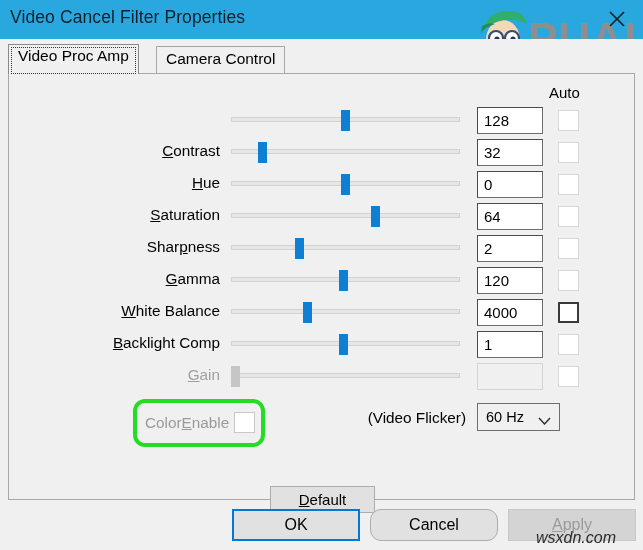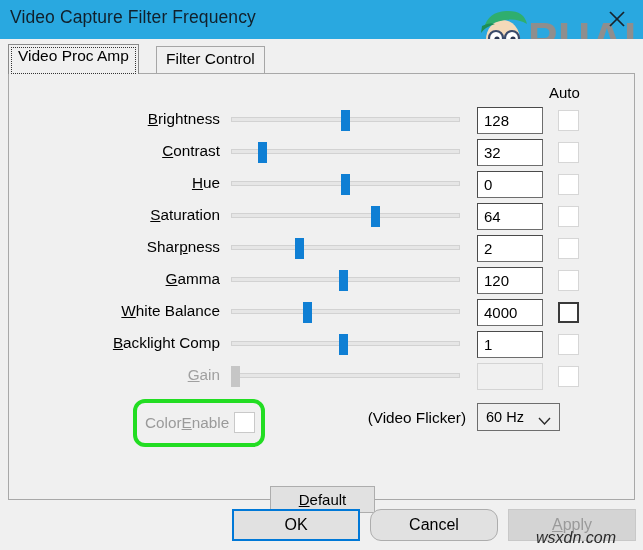--- a/index.html
+++ b/index.html
@@ -342,21 +342,21 @@
     font-family: "Liberation Sans", sans-serif;
     font-style: italic;
   }
 </style>
 </head>
 <body>
 
 <div class="window">
 
   <div class="titlebar">
-    <div class="title-text">Video Capture Filter Frequency</div>
+    <div class="title-text">Video Cancel Filter Properties</div>
 
     <div class="logo">
       <svg width="168" height="62" viewBox="0 0 168 62">
 
         <g>
           <ellipse cx="33" cy="38" rx="17" ry="20" fill="#f4d9b9"></ellipse>
           <path d="M14 26 q4 -16 22 -17 q18 -1 21 13 q-10 -6 -22 -4 q-12 2 -21 8 z" fill="#2fae6e"></path>
           <path d="M12 24 q8 -4 13 -2 q-10 3 -14 9 z" fill="#1e8e56"></path>
           <circle cx="26" cy="36" r="7" fill="#ffffff" stroke="#3a4a6a" stroke-width="2.2"></circle>
           <circle cx="42" cy="36" r="7" fill="#ffffff" stroke="#3a4a6a" stroke-width="2.2"></circle>
@@ -378,30 +378,29 @@
       </svg>
     </div>
   </div>
 
   <div class="tabstrip">
     <div class="tab active">
       <span>Video Proc Amp</span>
       <span class="focus-ring"></span>
     </div>
     <div class="tab inactive">
-      <span>Filter Control</span>
+      <span>Camera Control</span>
     </div>
   </div>
 
   <div class="panel"></div>
 
   <div class="auto-header">Auto</div>
 
   <div class="row" style="top:104px">
-    <div class="row-label"><u>B</u>rightness</div>
     <div class="slider">
       <div class="track"></div>
       <div class="thumb" style="left:110px"></div>
     </div>
     <div class="valuebox">128</div>
     <div class="autobox"></div>
   </div>
 
   <div class="row" style="top:136px">
     <div class="row-label"><u>C</u>ontrast</div>

